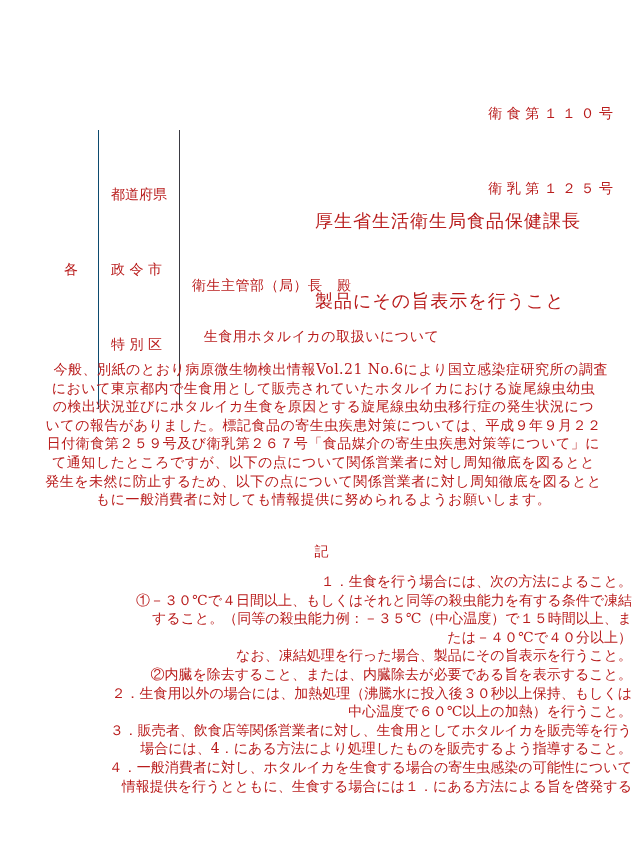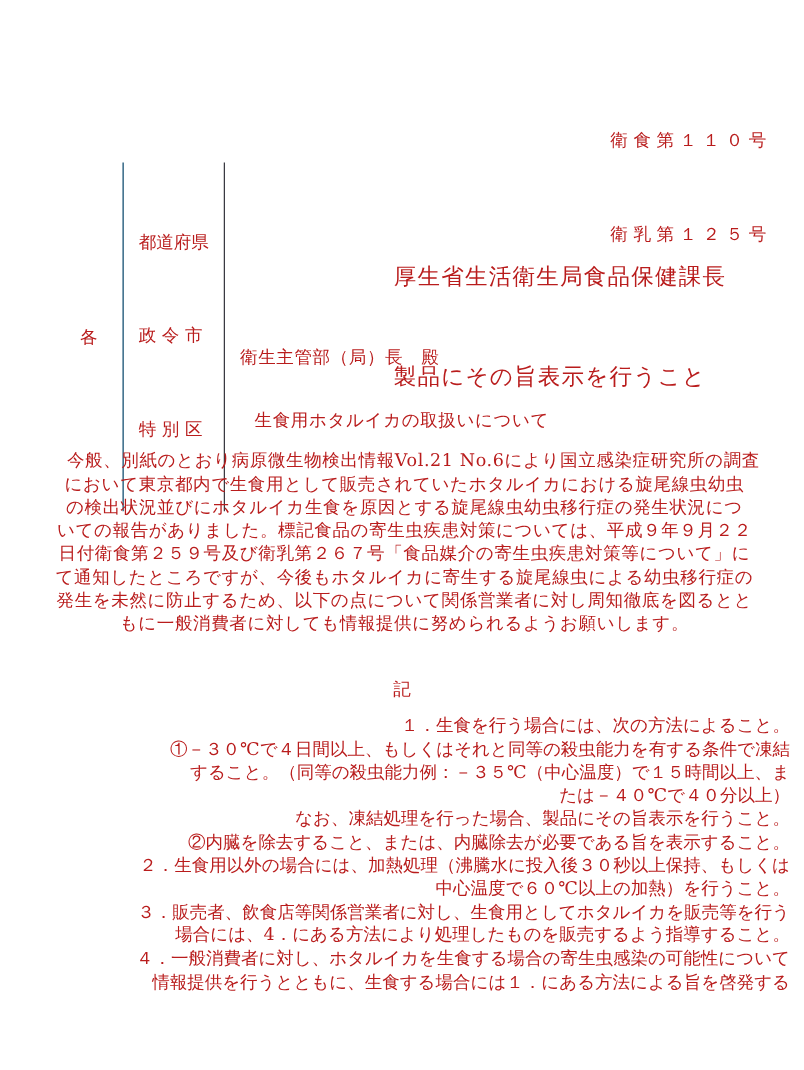--- a/index.html
+++ b/index.html
@@ -109,21 +109,21 @@
   <div class="sender sender-2">製品にその旨表示を行うこと</div>
 
   <div class="doc-title">生食用ホタルイカの取扱いについて</div>
 
   <div class="body-block">
     <div>　今般、別紙のとおり病原微生物検出情報Vol.21 No.6により国立感染症研究所の調査</div>
     <div>において東京都内で生食用として販売されていたホタルイカにおける旋尾線虫幼虫</div>
     <div>の検出状況並びにホタルイカ生食を原因とする旋尾線虫幼虫移行症の発生状況につ</div>
     <div>いての報告がありました。標記食品の寄生虫疾患対策については、平成９年９月２２</div>
     <div>日付衛食第２５９号及び衛乳第２６７号「食品媒介の寄生虫疾患対策等について」に</div>
-    <div>て通知したところですが、今後もホタルイカに寄生する旋尾線虫による幼虫移行症の</div>
+    <div>て通知したところですが、以下の点について関係営業者に対し周知徹底を図るとと</div>
     <div>発生を未然に防止するため、以下の点について関係営業者に対し周知徹底を図るとと</div>
     <div>もに一般消費者に対しても情報提供に努められるようお願いします。</div>
   </div>
 
   <div class="record">記</div>
 
   <div class="list-block">
     <div>１．生食を行う場合には、次の方法によること。</div>
     <div>　①－３０℃で４日間以上、もしくはそれと同等の殺虫能力を有する条件で凍結</div>
     <div>　　すること。（同等の殺虫能力例：－３５℃（中心温度）で１５時間以上、ま</div>

